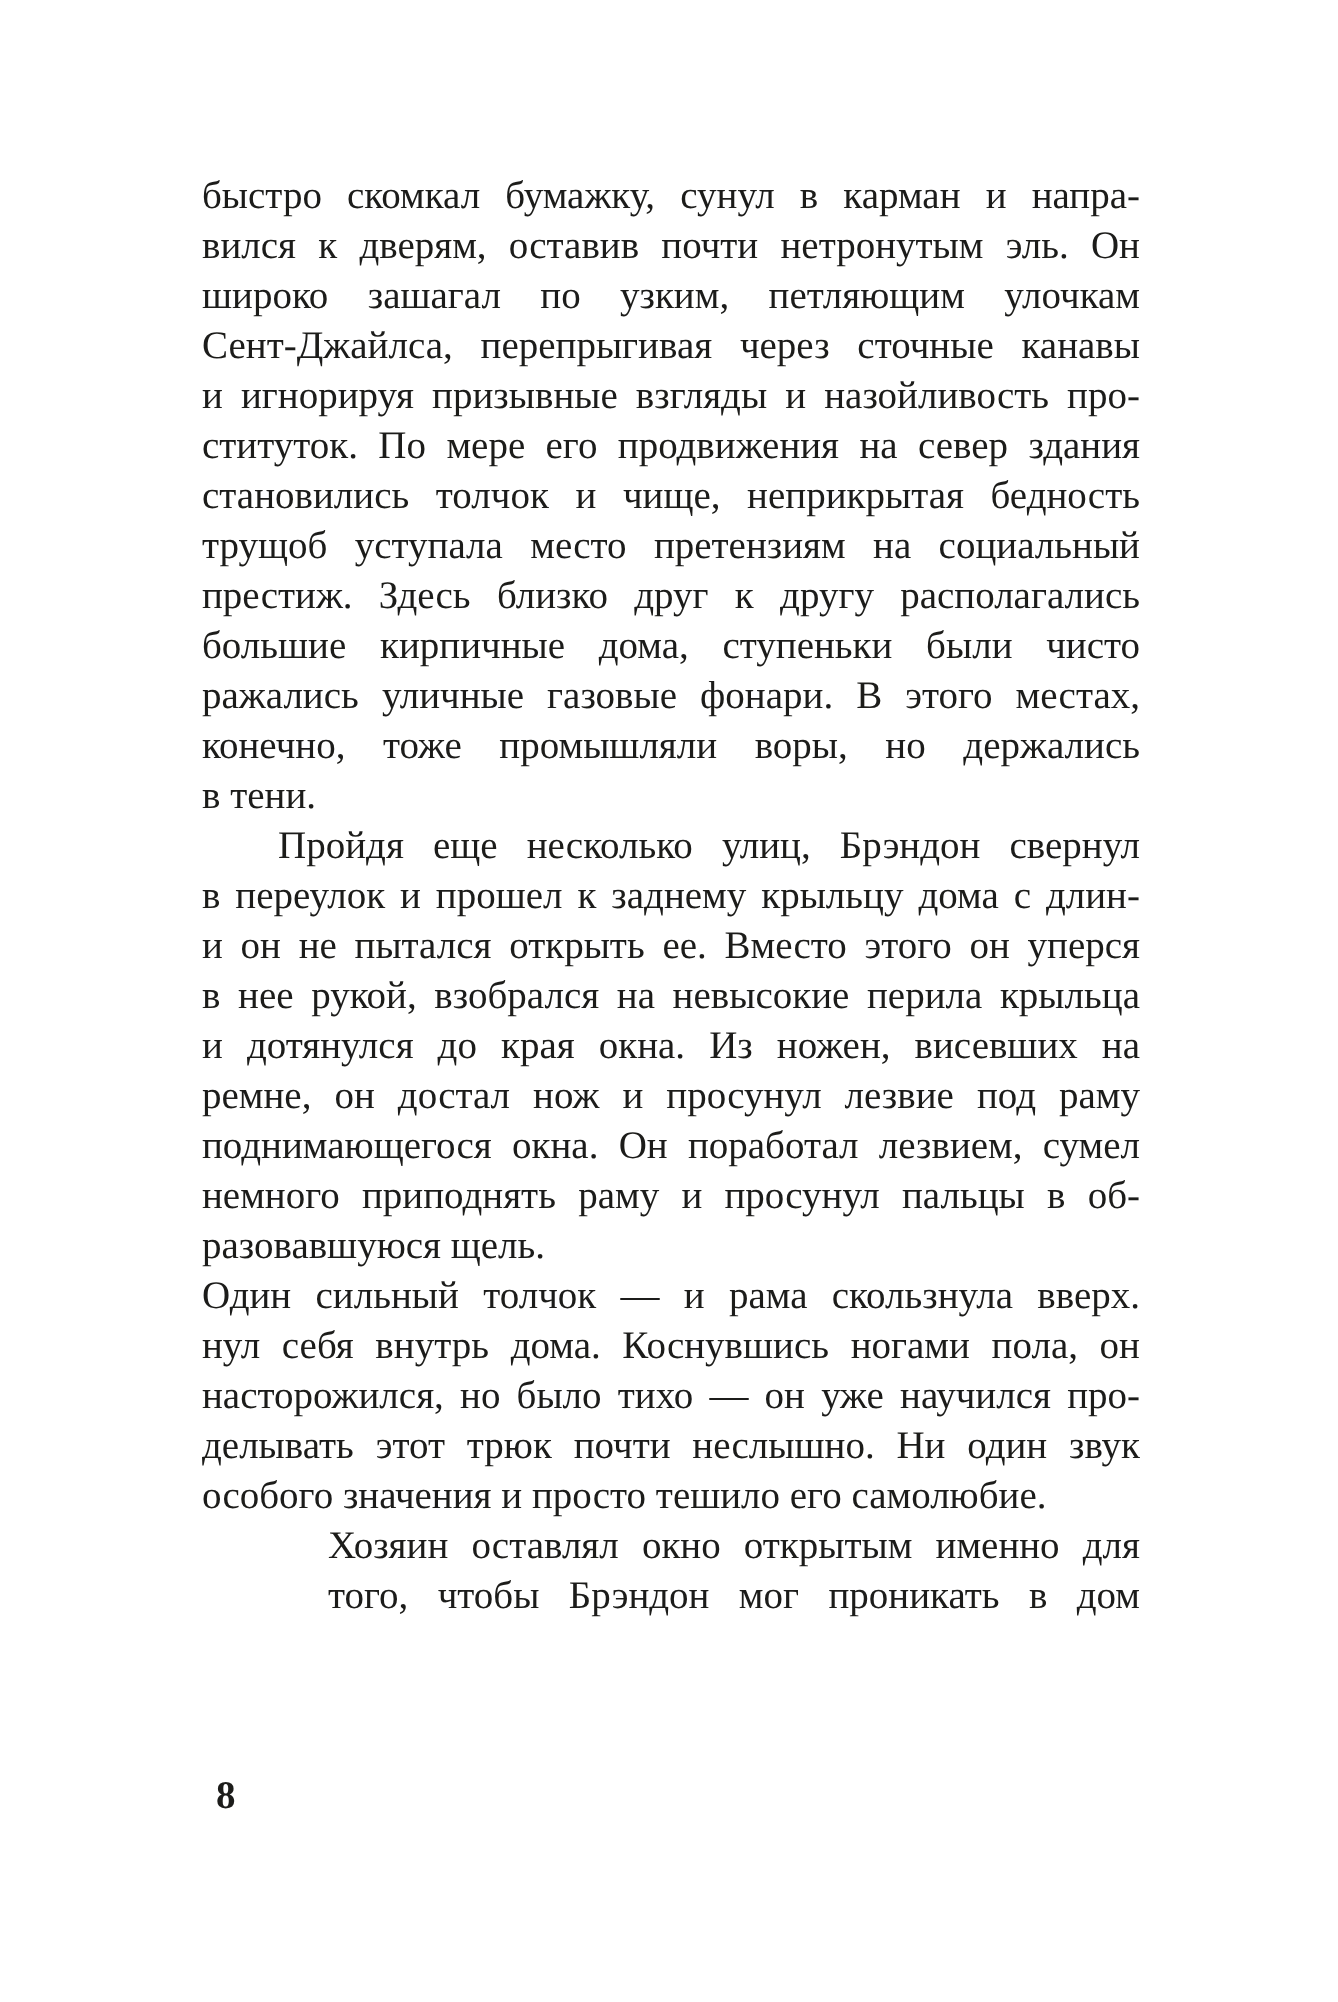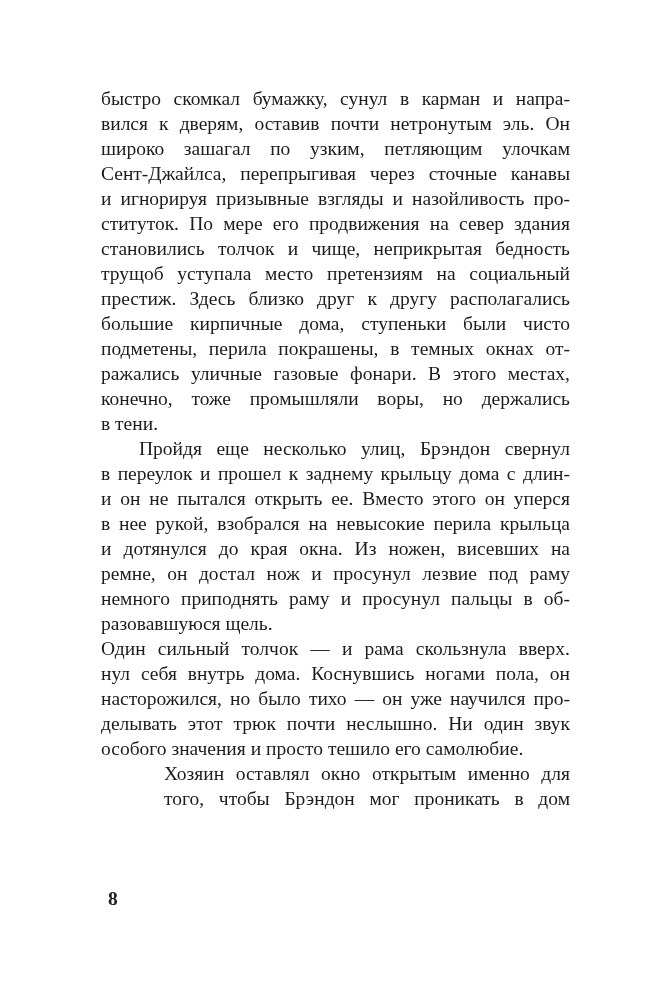--- a/index.html
+++ b/index.html
@@ -52,30 +52,30 @@
       <div class="line">быстро скомкал бумажку, сунул в карман и напра-</div>
       <div class="line">вился к дверям, оставив почти нетронутым эль. Он</div>
       <div class="line">широко зашагал по узким, петляющим улочкам</div>
       <div class="line">Сент-Джайлса, перепрыгивая через сточные канавы</div>
       <div class="line">и игнорируя призывные взгляды и назойливость про-</div>
       <div class="line">ституток. По мере его продвижения на север здания</div>
       <div class="line">становились толчок и чище, неприкрытая бедность</div>
       <div class="line">трущоб уступала место претензиям на социальный</div>
       <div class="line">престиж. Здесь близко друг к другу располагались</div>
       <div class="line">большие кирпичные дома, ступеньки были чисто</div>
-      <div class="line">подметены, перила покрашены, в темных окнах от-</div>
       <div class="line">ражались уличные газовые фонари. В этого местах,</div>
       <div class="line">конечно, тоже промышляли воры, но держались</div>
       <div class="line end">в тени.</div>
       <div class="line first-indent">Пройдя еще несколько улиц, Брэндон свернул</div>
       <div class="line">в переулок и прошел к заднему крыльцу дома с длин-</div>
       <div class="line">и он не пытался открыть ее. Вместо этого он уперся</div>
       <div class="line">в нее рукой, взобрался на невысокие перила крыльца</div>
       <div class="line">и дотянулся до края окна. Из ножен, висевших на</div>
       <div class="line">ремне, он достал нож и просунул лезвие под раму</div>
+      <div class="line">поднимающегося окна. Он поработал лезвием, сумел</div>
       <div class="line">немного приподнять раму и просунул пальцы в об-</div>
       <div class="line end">разовавшуюся щель.</div>
       <div class="line">Один сильный толчок — и рама скользнула вверх.</div>
       <div class="line">нул себя внутрь дома. Коснувшись ногами пола, он</div>
       <div class="line">насторожился, но было тихо — он уже научился про-</div>
       <div class="line">делывать этот трюк почти неслышно. Ни один звук</div>
       <div class="line end">особого значения и просто тешило его самолюбие.</div>
       <div class="line offset">Хозяин оставлял окно открытым именно для</div>
       <div class="line offset">того, чтобы Брэндон мог проникать в дом</div>
     </div>

